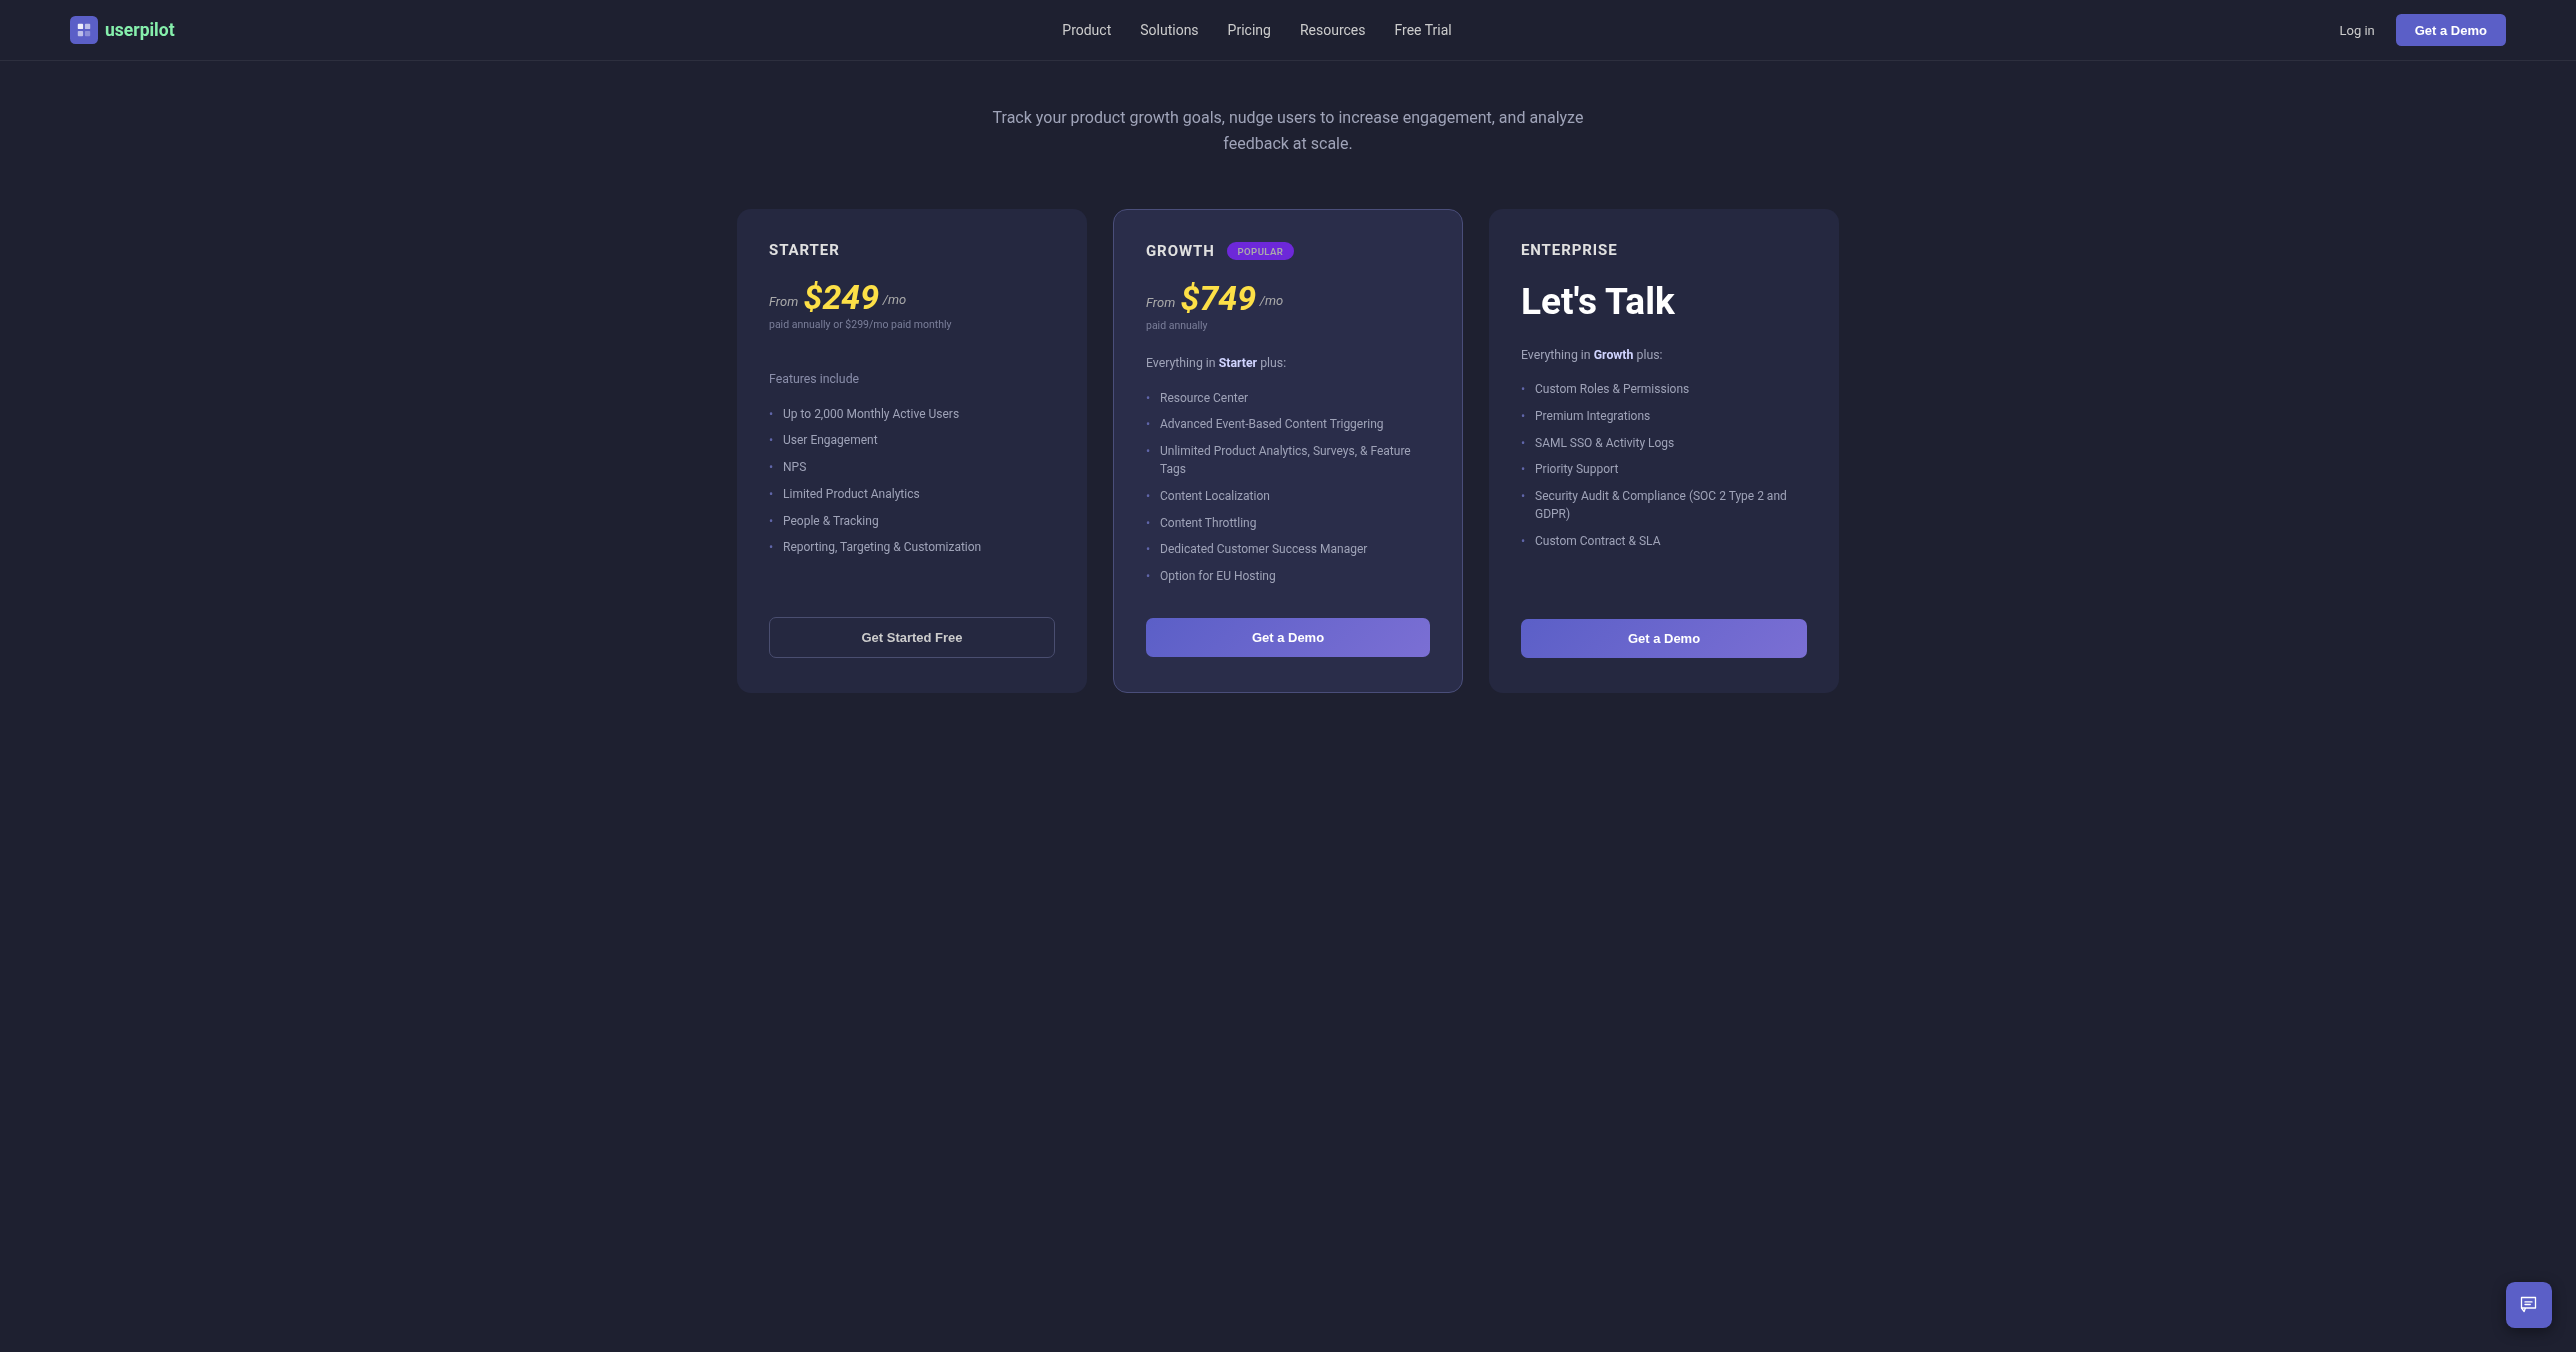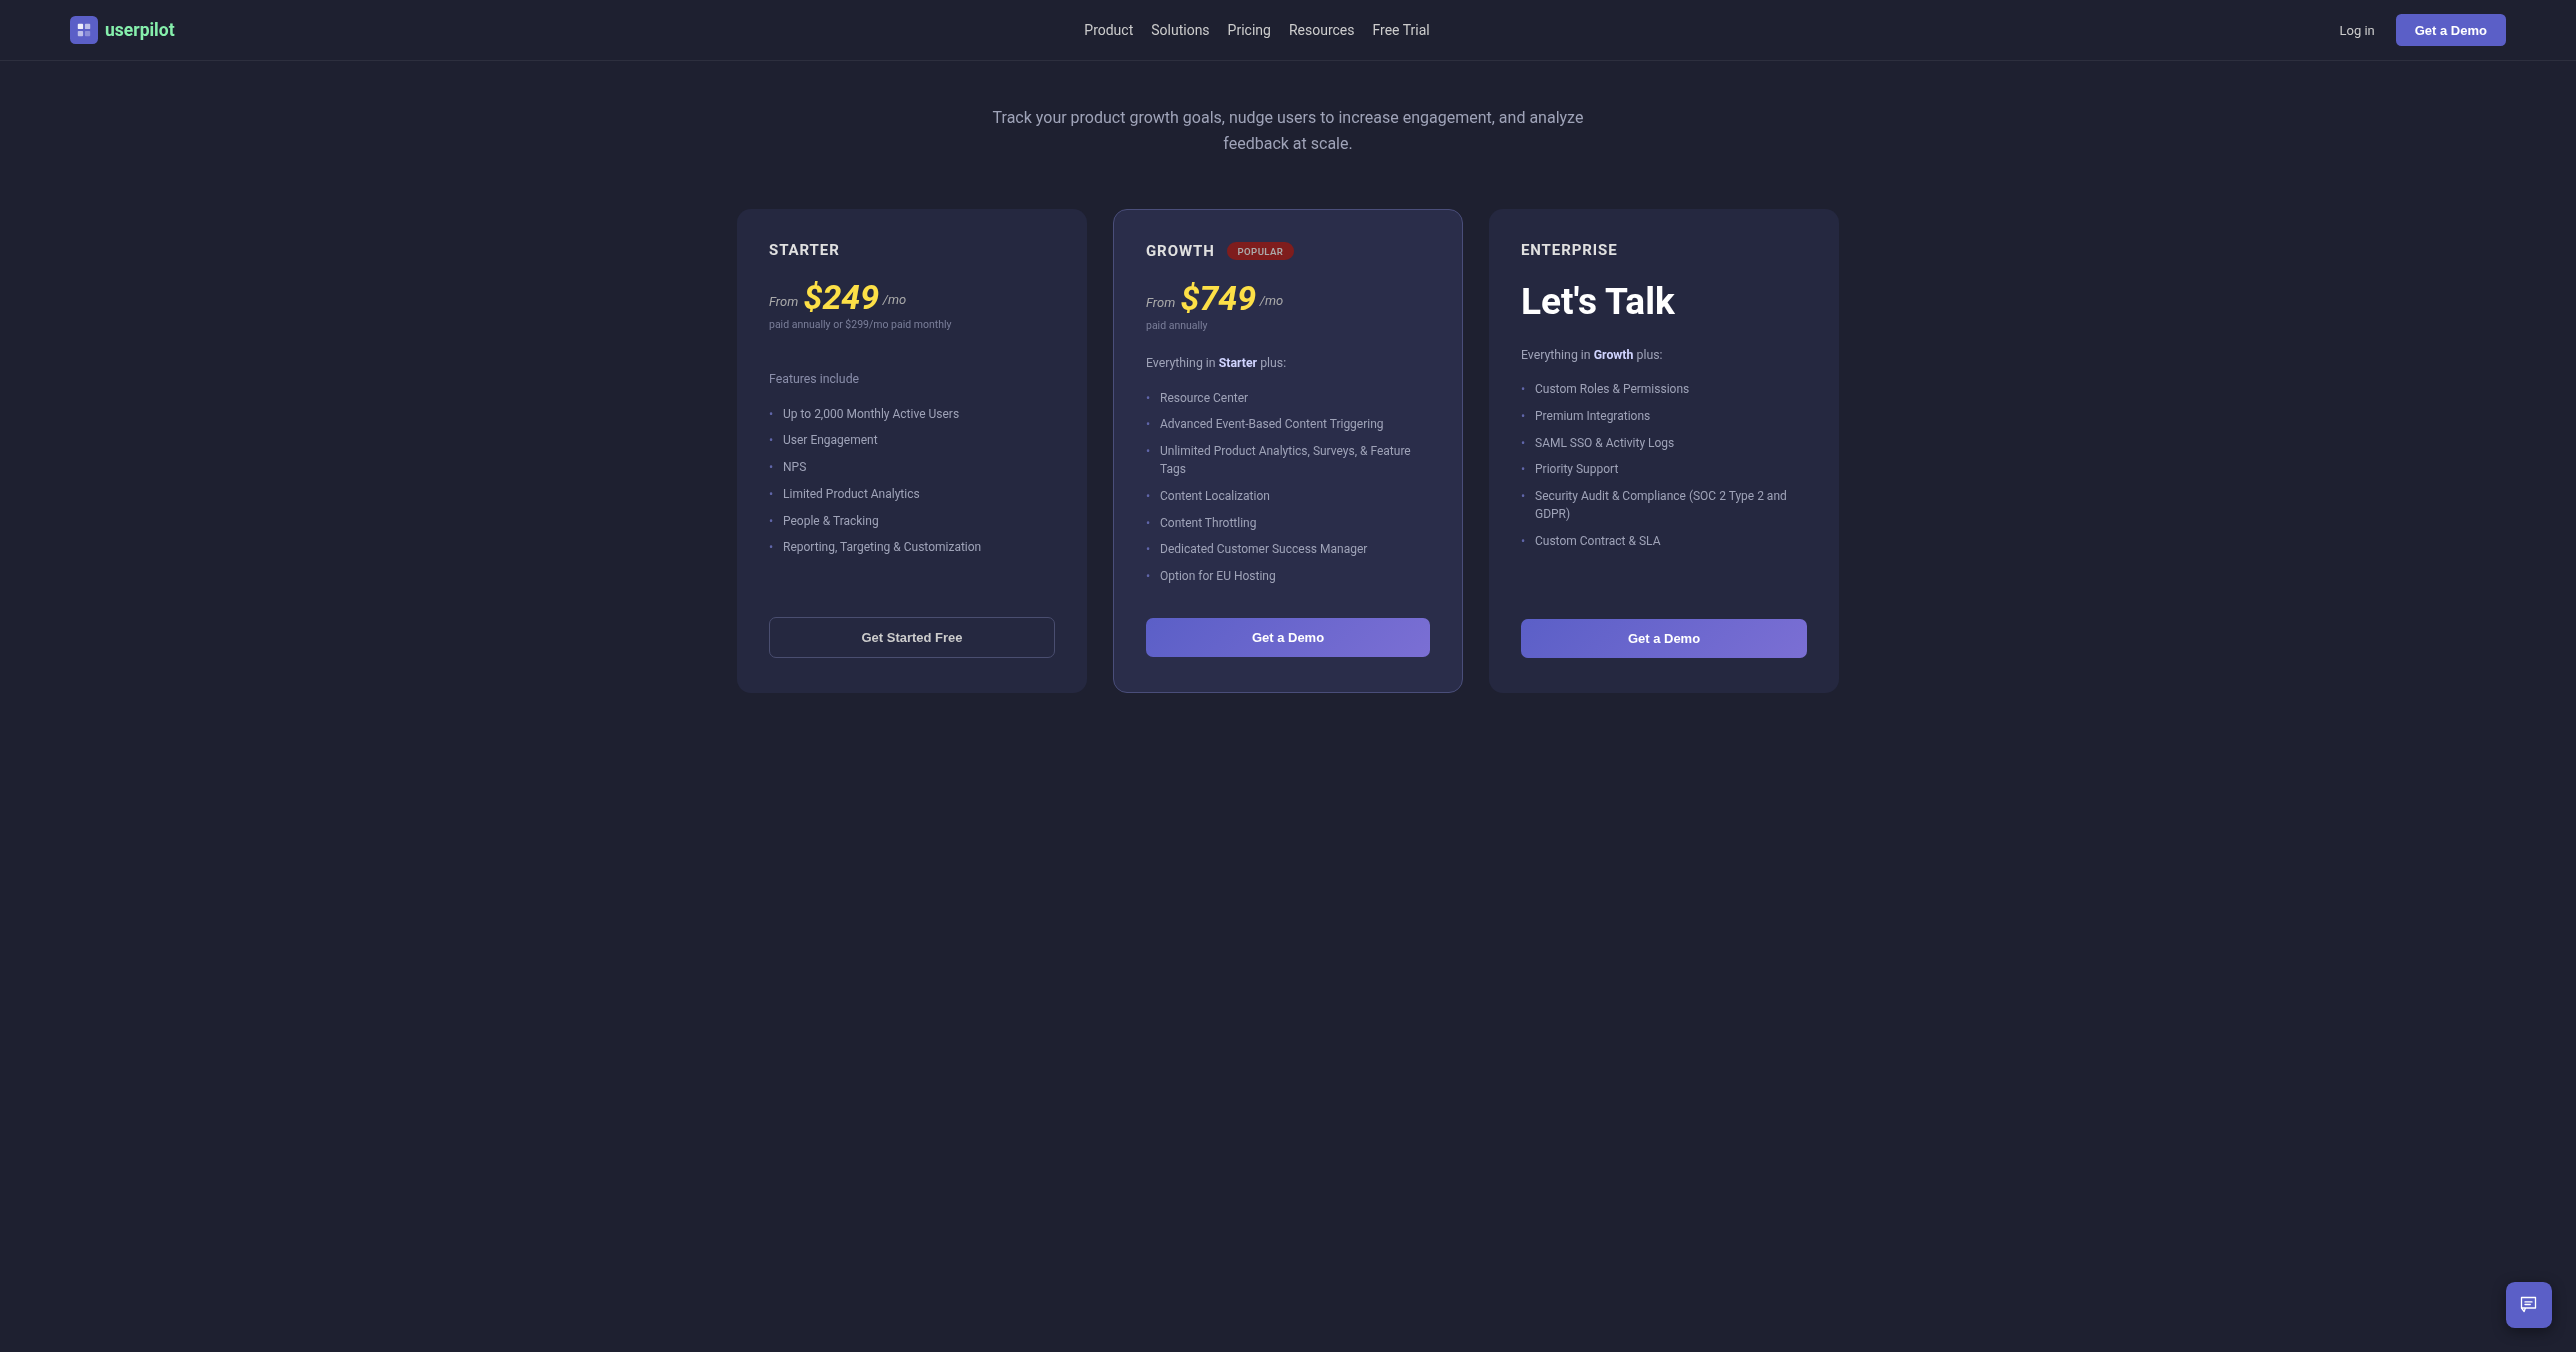--- a/index.html
+++ b/index.html
@@ -36,21 +36,21 @@
       display: flex;
       align-items: center;
       justify-content: center;
       font-size: 12.3px;
       font-weight: bold;
       color: white;
     }
     .nav-links {
       display: flex;
       align-items: center;
-      gap: 18px;
+      gap: 29px;
       list-style: none;
     }
     .nav-links li a {
       color: #ccc;
       text-decoration: none;
       font-size: 14px;
     }
     .nav-right {
       display: flex;
       align-items: center;
@@ -114,21 +114,21 @@
     }
 
     .card-tier {
       font-size: 15px;
       font-weight: 700;
       letter-spacing: 0.9px;
       color: #e0e0e0;
     }
 
     .popular-badge {
-      background: #7f1d1d;
+      background: #6d28d9;
       color: #aaa;
       font-size: 9.6px;
       font-weight: 600;
       padding: 3.5px 10.5px;
       border-radius: 17.5px;
       letter-spacing: 0.4px;
     }
 
     .price-row {
       display: flex;

